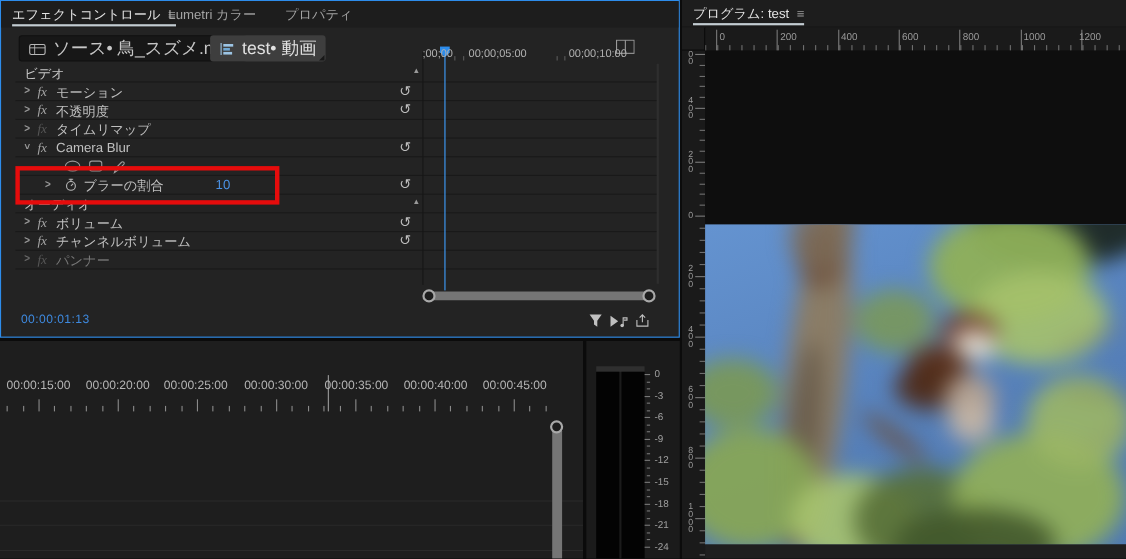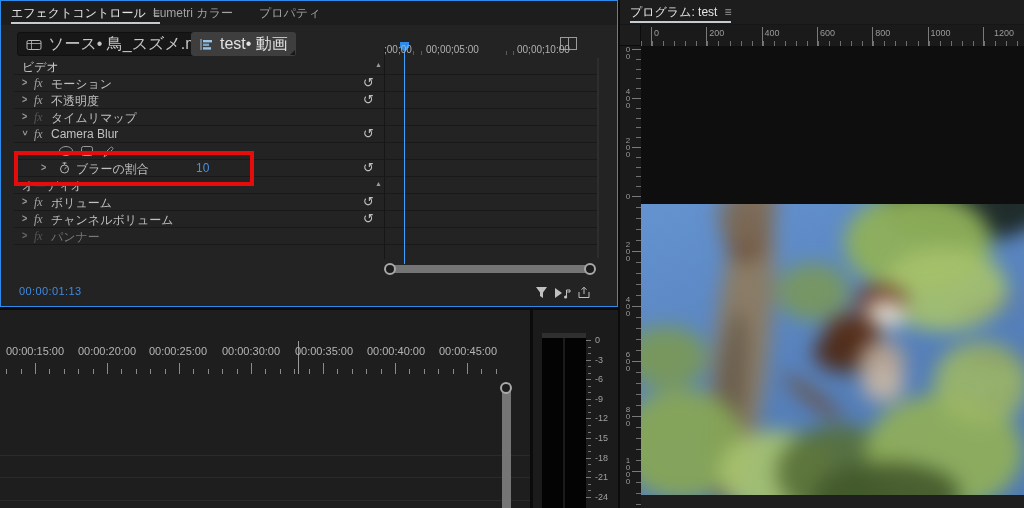--- a/index.html
+++ b/index.html
@@ -360,21 +360,21 @@
         <div class="hr-label" style="position: absolute; left: 68.3px; top: 3px;">200</div>
         <div style="position: absolute; left: 120.6px; top: 2px; width: 1px; height: 19px; background: rgb(122, 122, 122);"></div>
         <div class="hr-label" style="position: absolute; left: 123.6px; top: 3px;">400</div>
         <div style="position: absolute; left: 175.9px; top: 2px; width: 1px; height: 19px; background: rgb(122, 122, 122);"></div>
         <div class="hr-label" style="position: absolute; left: 178.9px; top: 3px;">600</div>
         <div style="position: absolute; left: 231.2px; top: 2px; width: 1px; height: 19px; background: rgb(122, 122, 122);"></div>
         <div class="hr-label" style="position: absolute; left: 234.2px; top: 3px;">800</div>
         <div style="position: absolute; left: 286.5px; top: 2px; width: 1px; height: 19px; background: rgb(122, 122, 122);"></div>
         <div class="hr-label" style="position: absolute; left: 289.5px; top: 3px;">1000</div>
         <div style="position: absolute; left: 341.8px; top: 2px; width: 1px; height: 19px; background: rgb(122, 122, 122);"></div>
-        <div class="hr-label" style="position: absolute; left: 353px; top: 3px;">1200</div>
+        <div class="hr-label" style="position: absolute; left: 340px; top: 3px;">1200</div>
         <div style="position: absolute; left: 0px; top: 16px; width: 1px; height: 5px; background: rgb(111, 111, 111);"></div>
         <div style="position: absolute; left: 11.1px; top: 16px; width: 1px; height: 5px; background: rgb(111, 111, 111);"></div>
         <div style="position: absolute; left: 22.1px; top: 16px; width: 1px; height: 5px; background: rgb(111, 111, 111);"></div>
         <div style="position: absolute; left: 33.2px; top: 16px; width: 1px; height: 5px; background: rgb(111, 111, 111);"></div>
         <div style="position: absolute; left: 44.2px; top: 16px; width: 1px; height: 5px; background: rgb(111, 111, 111);"></div>
         <div style="position: absolute; left: 55.3px; top: 16px; width: 1px; height: 5px; background: rgb(111, 111, 111);"></div>
         <div style="position: absolute; left: 66.4px; top: 16px; width: 1px; height: 5px; background: rgb(111, 111, 111);"></div>
         <div style="position: absolute; left: 77.4px; top: 16px; width: 1px; height: 5px; background: rgb(111, 111, 111);"></div>
         <div style="position: absolute; left: 88.5px; top: 16px; width: 1px; height: 5px; background: rgb(111, 111, 111);"></div>
         <div style="position: absolute; left: 99.5px; top: 16px; width: 1px; height: 5px; background: rgb(111, 111, 111);"></div>

